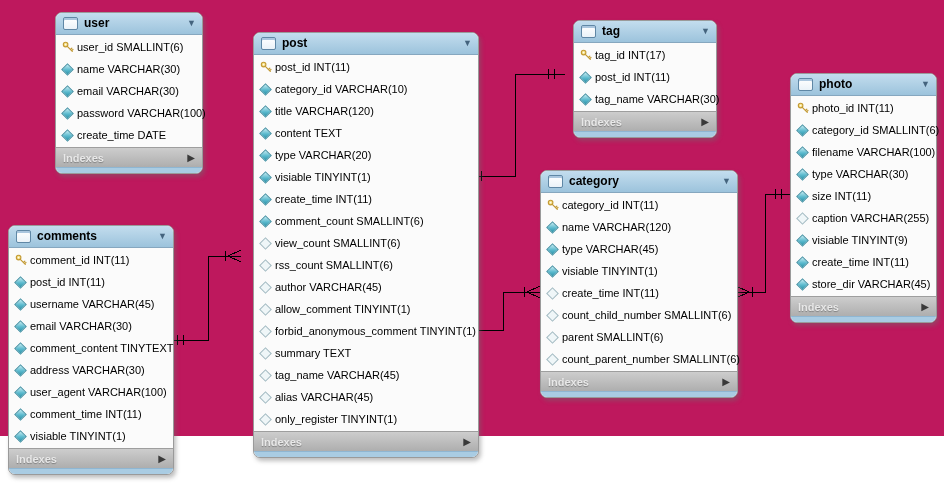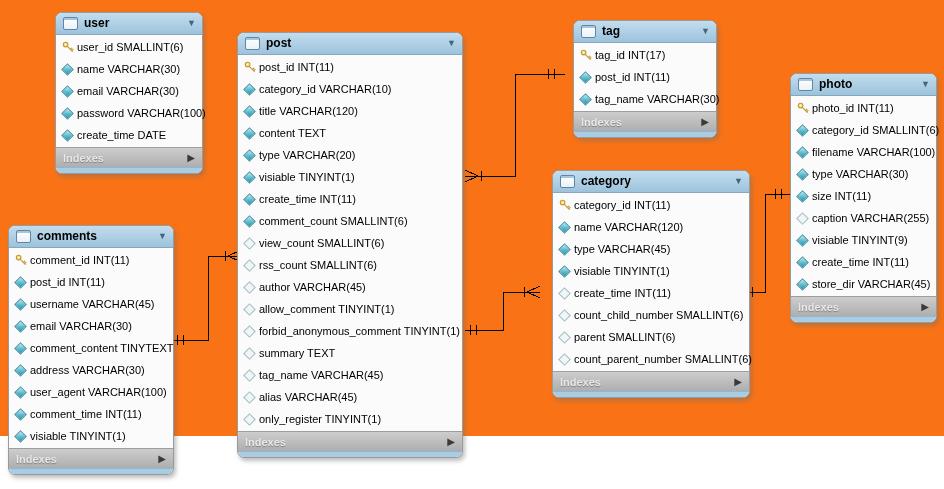--- a/index.html
+++ b/index.html
@@ -1,17 +1,17 @@
 <!DOCTYPE html>
 <html><head>
 <meta charset="utf-8">
 <style>
   html,body{margin:0;padding:0;background:#ffffff;width:944px;height:489px;overflow:hidden;
     font-family:"Liberation Sans",sans-serif;}
-  #canvas{position:relative;width:944px;height:436px;background:#f97316;}
+  #canvas{position:relative;width:944px;height:436px;background:#be185d;}
   #connector-layer{position:absolute;left:0;top:0;z-index:1;}
   .tbl{position:absolute;z-index:2;background:#fbfbfb;border:1px solid #9a9a9a;border-radius:7px;
     box-shadow:2px 3px 4px rgba(110,110,110,.45);}
   .hdr{height:21px;background:linear-gradient(#c3ddee,#9cc3dc);border-bottom:1px solid #86a7bf;
     border-radius:6px 6px 0 0;display:flex;align-items:center;padding:0 6px 0 7px;}
   .tbl-icon{width:13px;height:11px;flex:0 0 13px;background:linear-gradient(#ffffff,#eaf2f8);
     border:1px solid #5f87a5;border-radius:2px;box-shadow:inset 0 2px 0 rgba(165,195,220,.95);margin-right:6px;}
   .title{font-weight:bold;font-size:12px;color:#000;flex:1;line-height:21px;}
   .collapse{font-size:9px;color:#44647e;line-height:21px;cursor:default;}
   .rows{padding:1px 0;}
@@ -111,21 +111,21 @@
             </span>
     <span class="txt">create_time DATE</span>
   </div>
         </div>
     <div class="ftr">
       <span class="ftr-label">Indexes</span>
       <span class="expand">▶</span>
     </div>
     <div class="strip"></div>
   </div>
-      <div class="tbl" style="left: 237px; top: 32px; width: 224px;">
+      <div class="tbl" style="left: 253px; top: 32px; width: 224px;">
     <div class="hdr">
       <span class="tbl-icon"></span>
       <span class="title">post</span>
       <span class="collapse">▼</span>
     </div>
     <div class="rows">
           <div class="row">
     <span class="icon-cell">
               <svg width="12" height="12" viewBox="0 0 12 12">
                 <circle cx="3.6" cy="3.6" r="2.3" fill="#f7e28a" stroke="#c39a34" stroke-width="1.1"></circle>
@@ -267,21 +267,21 @@
             </span>
     <span class="txt">tag_name VARCHAR(30)</span>
   </div>
         </div>
     <div class="ftr">
       <span class="ftr-label">Indexes</span>
       <span class="expand">▶</span>
     </div>
     <div class="strip"></div>
   </div>
-      <div class="tbl" style="left: 540px; top: 170px; width: 196px; margin-left: 12px;">
+      <div class="tbl" style="left: 540px; top: 170px; width: 196px;">
     <div class="hdr">
       <span class="tbl-icon"></span>
       <span class="title">category</span>
       <span class="collapse">▼</span>
     </div>
     <div class="rows">
           <div class="row">
     <span class="icon-cell">
               <svg width="12" height="12" viewBox="0 0 12 12">
                 <circle cx="3.6" cy="3.6" r="2.3" fill="#f7e28a" stroke="#c39a34" stroke-width="1.1"></circle>

